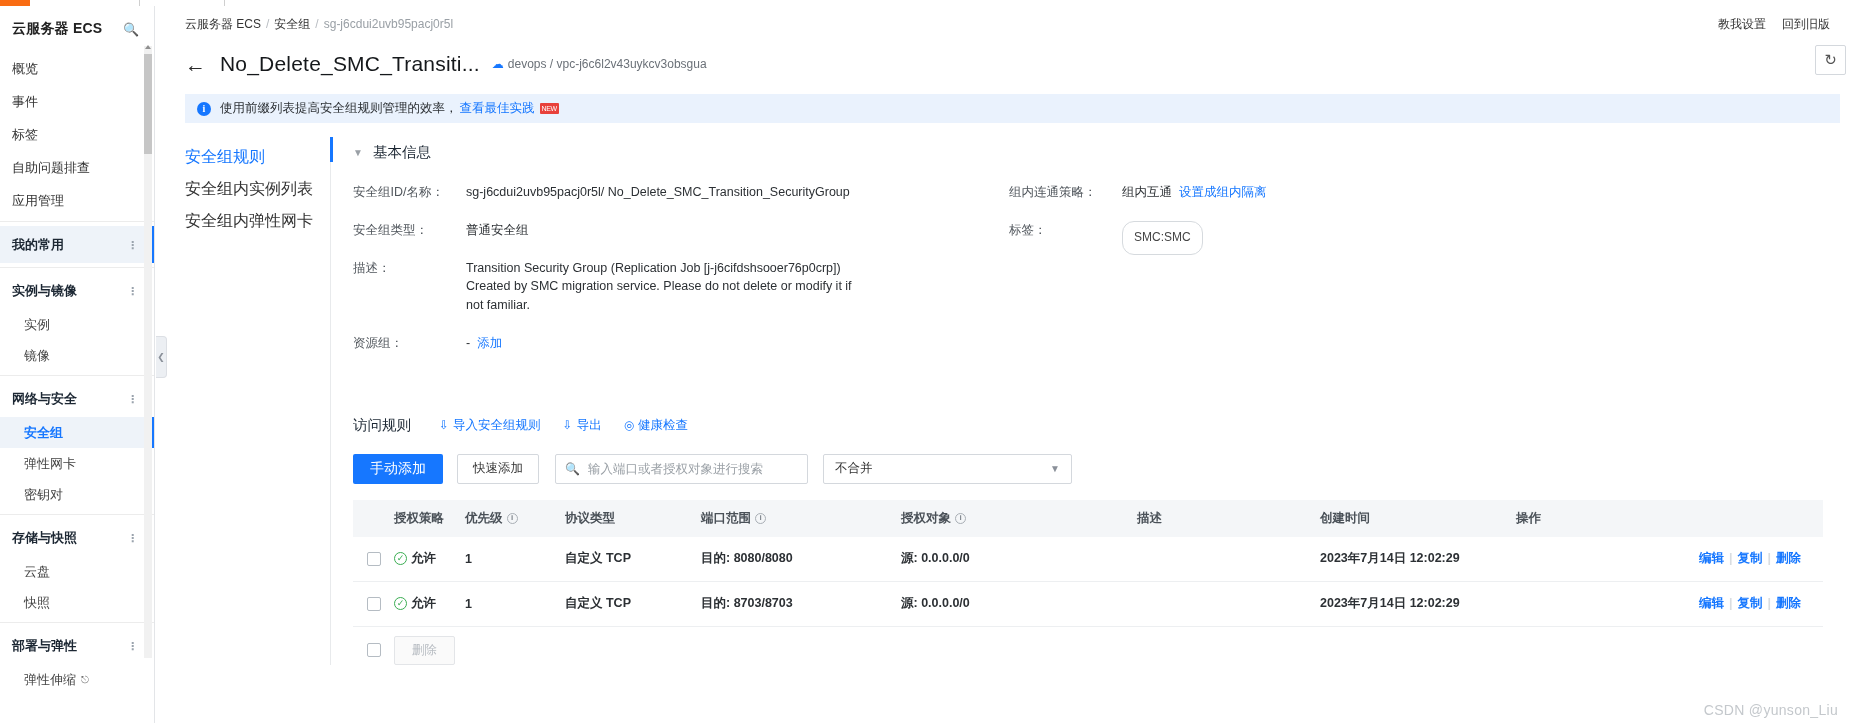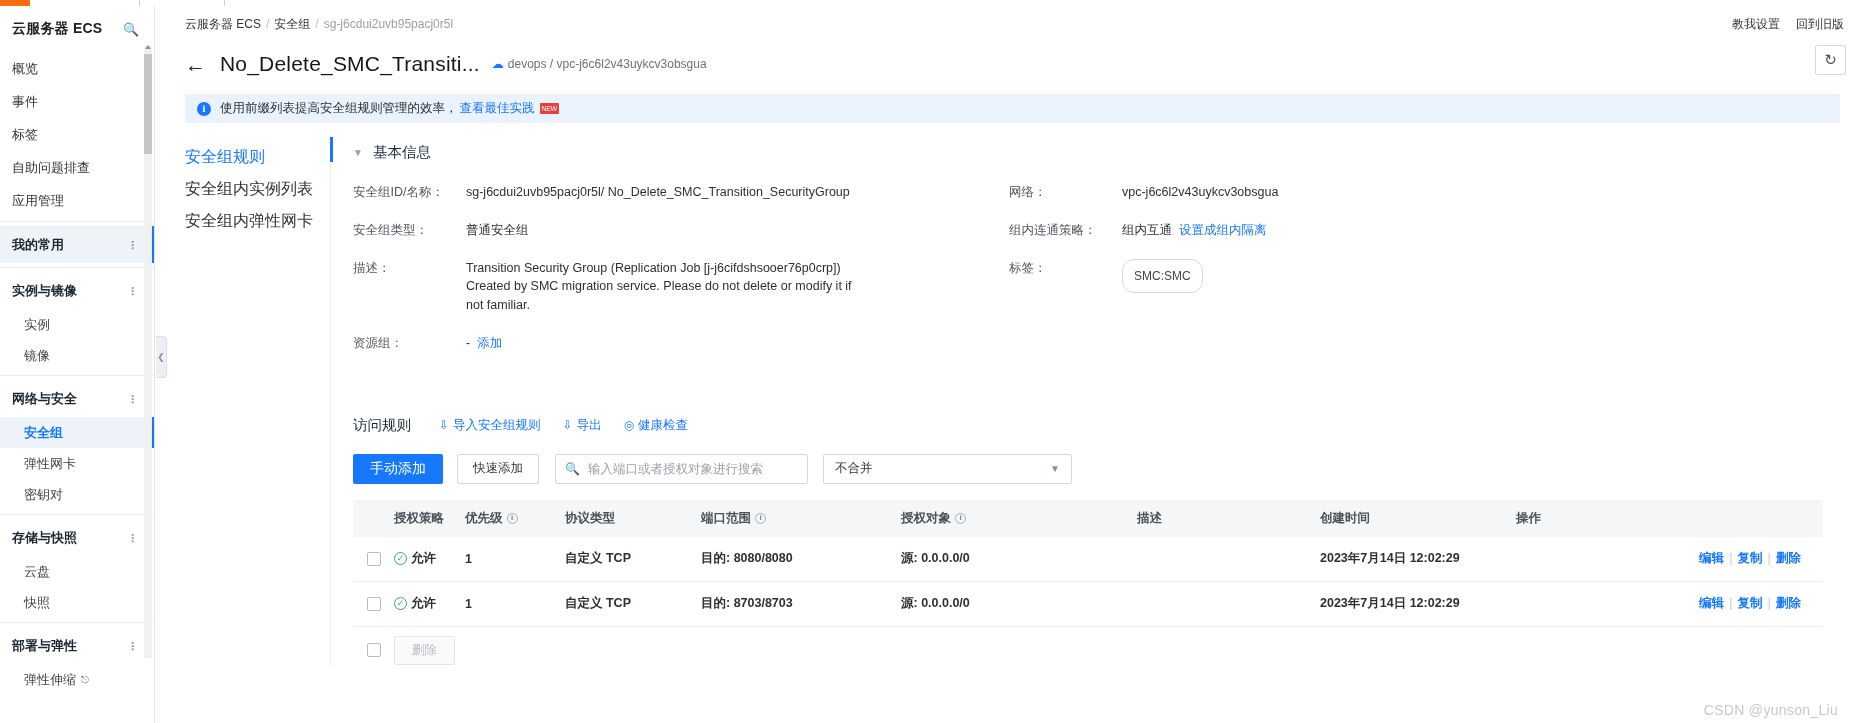--- a/index.html
+++ b/index.html
@@ -85,21 +85,21 @@
   }
 
   
   .main { flex: 1; height: 723px; position: relative; overflow: hidden; background: #fff; padding-top: 6px; }
 
   .topbar { height: 36px; display: flex; align-items: center; padding: 0 0 0 30px; position: relative; }
   .breadcrumb { font-size: 12px; color: #333; display: flex; align-items: center; gap: 5px; }
   .breadcrumb a { color: #333; text-decoration: none; cursor: pointer; }
   .breadcrumb .sep { color: #b9bdc2; }
   .breadcrumb .cur { color: #9aa0a6; }
-  .topbar-right { position: absolute; right: 10px; top: 10px; display: flex; gap: 16px; font-size: 12px; color: #333; }
+  .topbar-right { position: absolute; right: 24px; top: 10px; display: flex; gap: 16px; font-size: 12px; color: #333; }
   .topbar-right span { cursor: pointer; white-space: nowrap; }
 
   .pagehead { display: flex; align-items: center; padding: 2px 0 0 30px; height: 42px; position: relative; }
   .back-arrow { font-size: 21px; color: #2b2b2b; margin-right: 14px; cursor: pointer; line-height: 1; }
   .page-title { font-size: 21px; color: #15181b; font-weight: normal; letter-spacing: .2px; }
   .head-meta { display: flex; align-items: center; margin-left: 12px; font-size: 12px; color: #6b7178; gap: 4px; }
   .cloud-ico { color: #1677ff; font-size: 12px; }
   .refresh-btn {
     position: absolute; right: 8px; top: 3px; width: 31px; height: 30px;
     border: 1px solid #d4d8dd; background: #fff; display: flex; align-items: center; justify-content: center;
@@ -412,24 +412,20 @@
               <div class="info-label">资源组：</div>
               <div class="info-value">
                 <span>-</span>
                 &nbsp;<a>添加</a>
               </div>
             </div>
           </div>
 
           <div class="info-col right">
             <div class="info-row">
-              <div class="info-label rt">网络：</div>
-              <div class="info-value">vpc-j6c6l2v43uykcv3obsgua</div>
-            </div>
-            <div class="info-row">
               <div class="info-label rt">组内连通策略：</div>
               <div class="info-value">
                 <span>组内互通</span>
                 &nbsp;<a>设置成组内隔离</a>
               </div>
             </div>
             <div class="info-row">
               <div class="info-label rt">标签：</div>
               <div class="info-value">
                 <span class="tag-chip">SMC:SMC</span>

